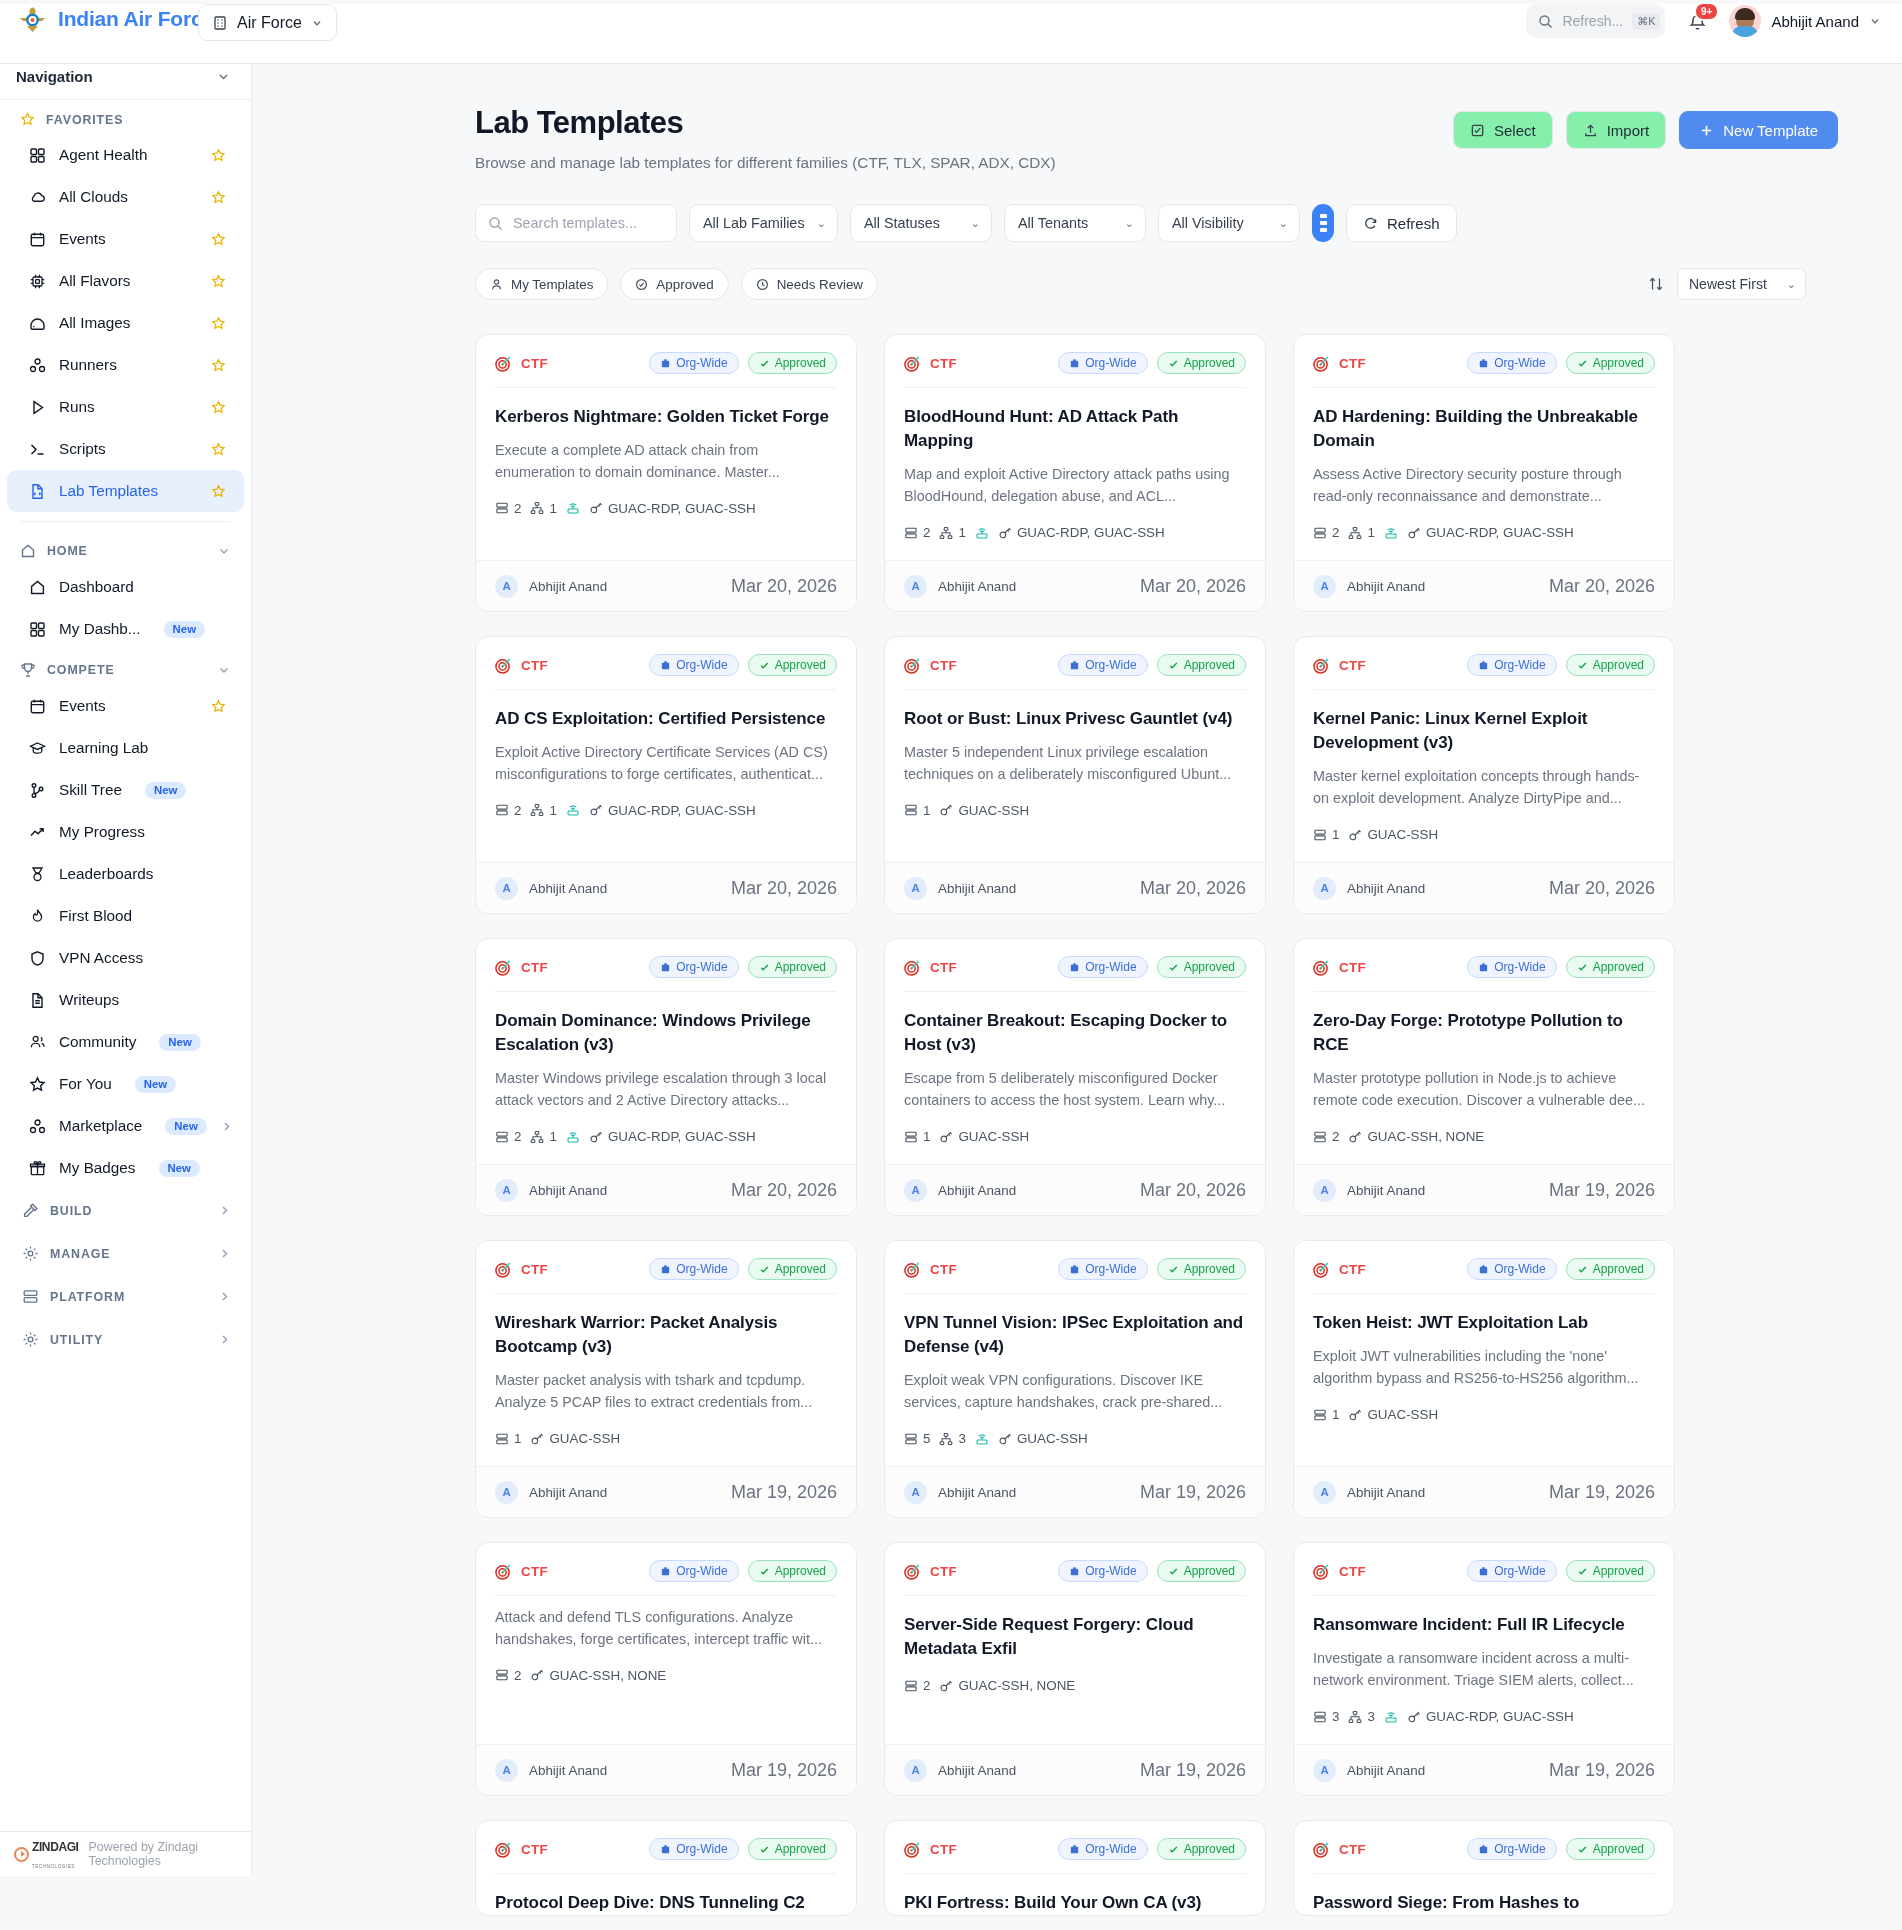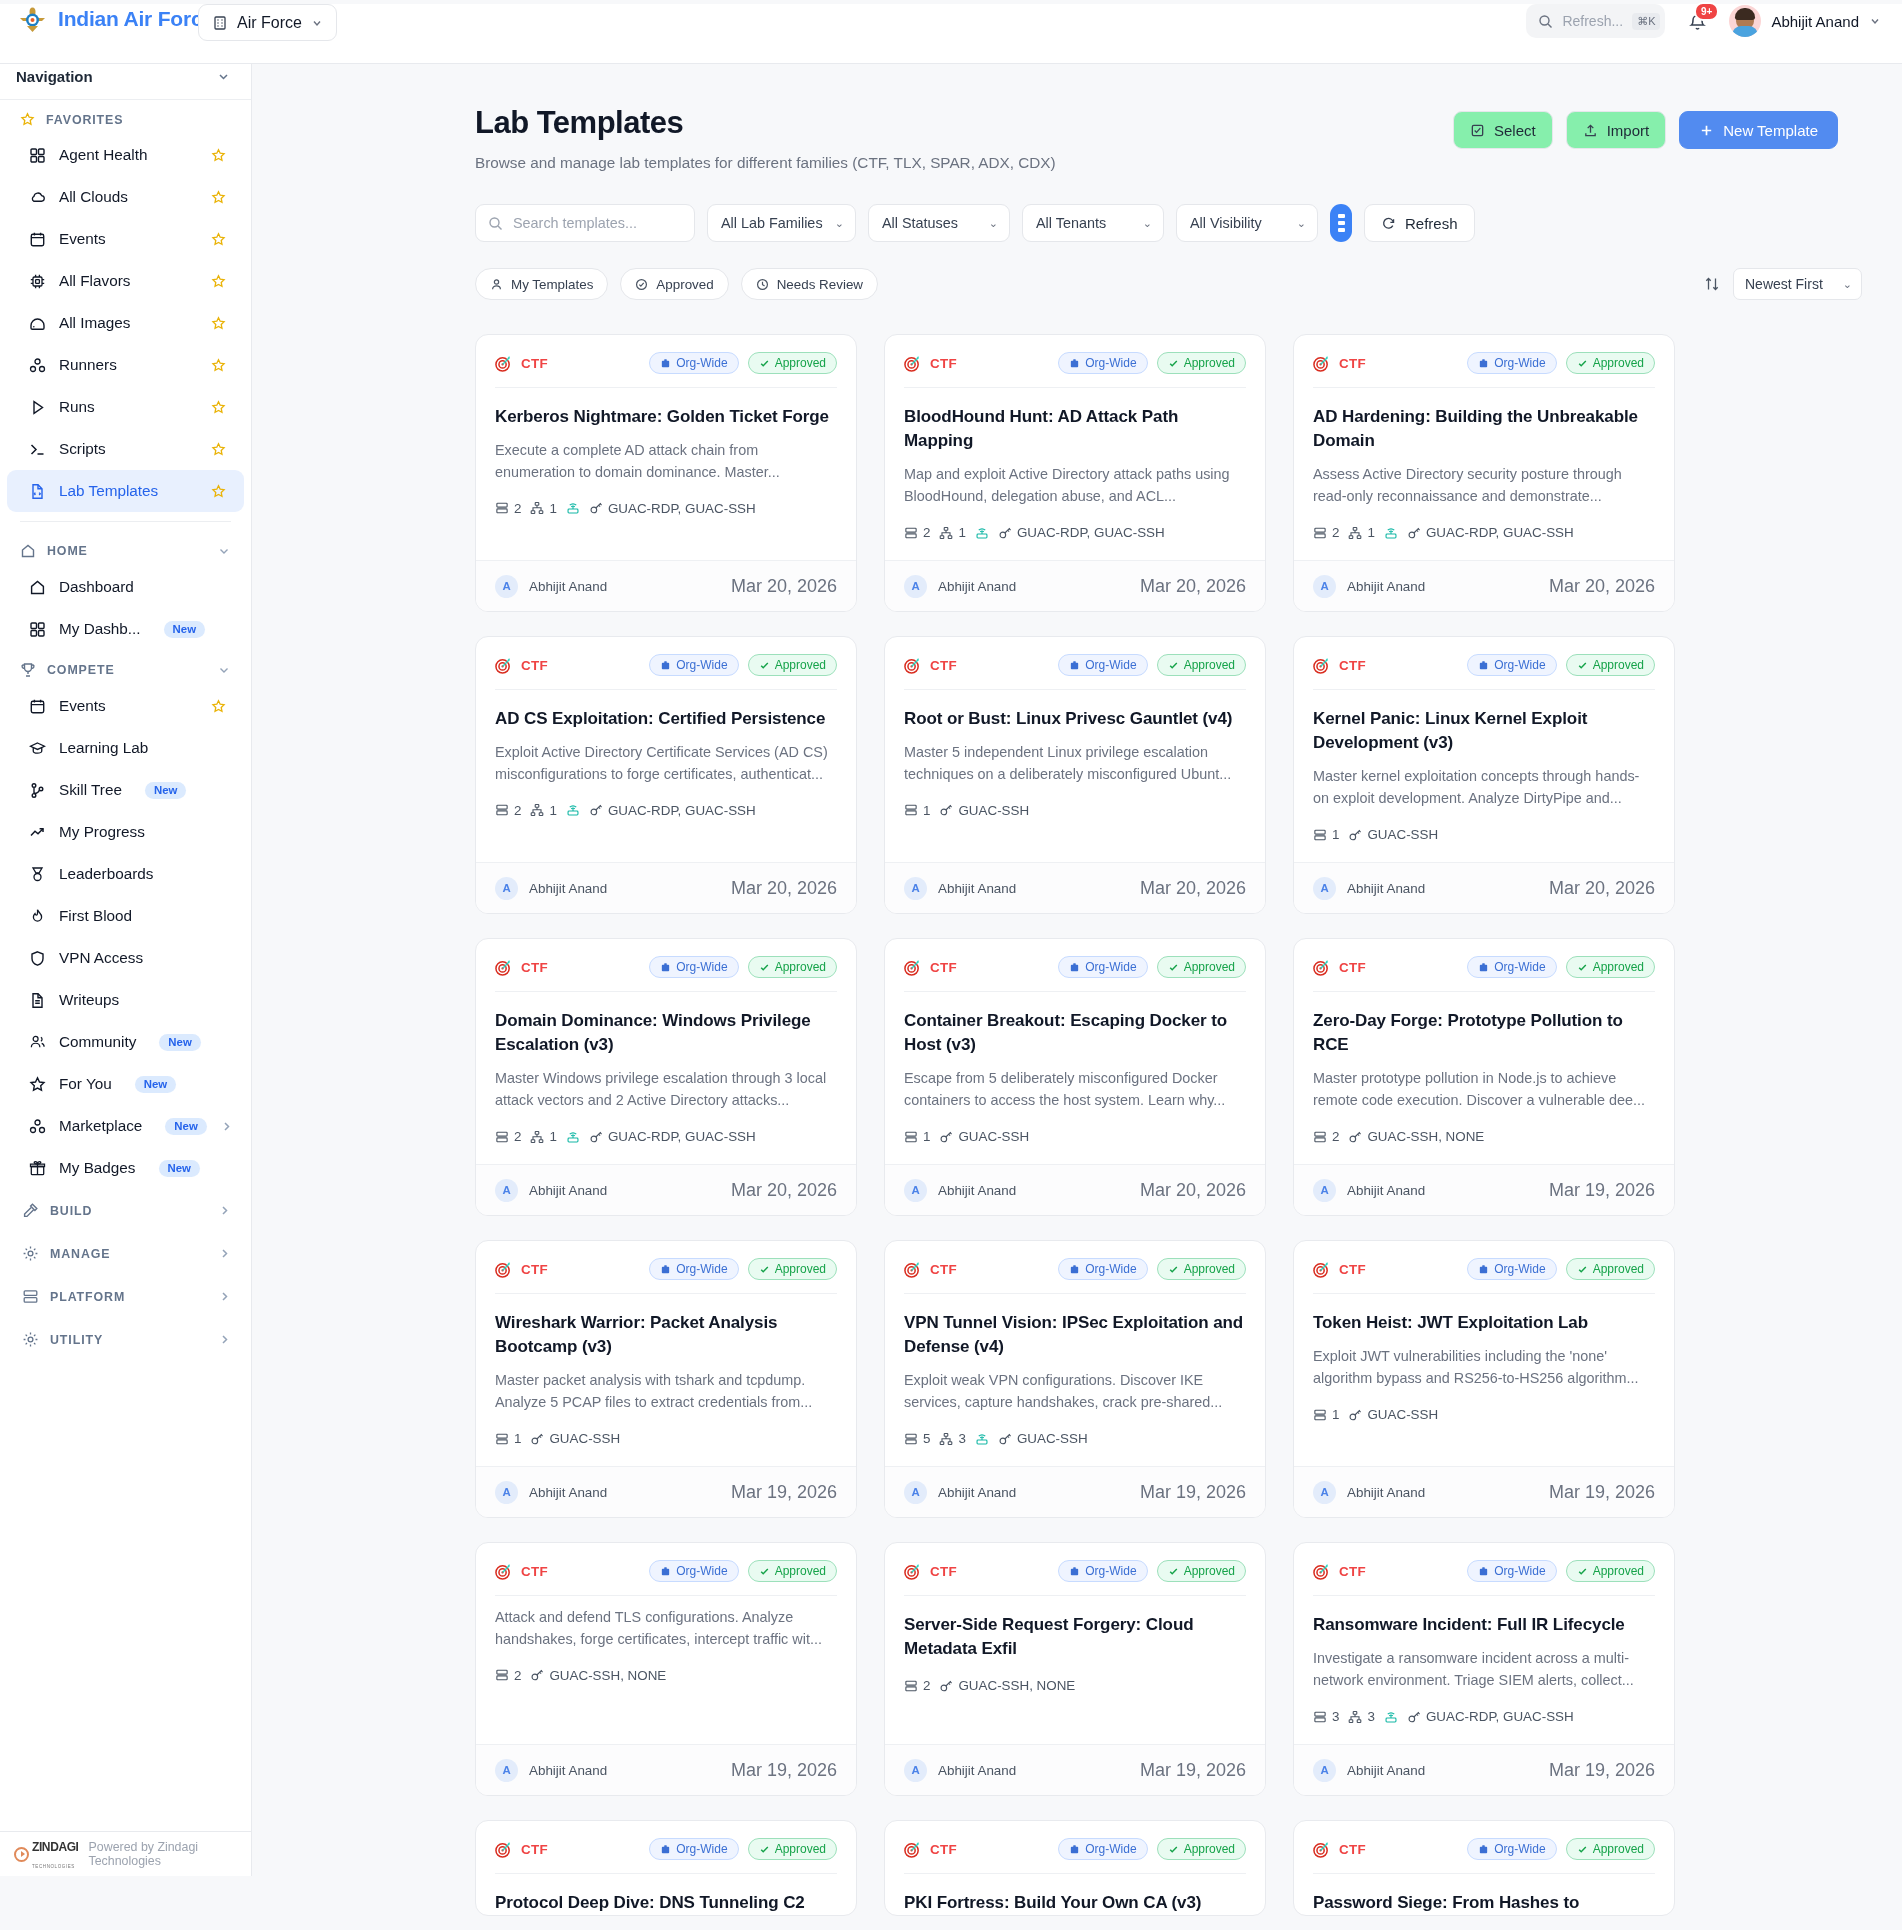--- a/index.html
+++ b/index.html
@@ -53,29 +53,29 @@
   .main{position:absolute;top:54px;left:252px;width:1650px;height:1876px;overflow:hidden}
   .page-head{padding:51px 64px 0 223px}
   .ph-row{display:flex;align-items:flex-start}
   .page-title{font-size:31px;font-weight:700;color:#111827;letter-spacing:-0.5px}
   .page-sub{font-size:15.3px;color:#6b7280;margin-top:13px}
   .head-actions{margin-left:auto;display:flex;gap:13px;padding-top:6px}
   .btn{display:flex;align-items:center;gap:9px;height:38px;padding:0 16px;border-radius:9px;border:1px solid #e5e7eb;background:#86efac;font-size:15px;color:#1f2937;cursor:pointer;white-space:nowrap}
   .btn.primary{background:#528bf0;border-color:#528bf0;color:#fff;font-weight:500;padding:0 19px}
 
   .filters{display:flex;align-items:center;gap:12px;padding:32px 64px 0 223px}
-  .searchfield{flex:none;width:220px;height:38px;border:1px solid #e5e7eb;border-radius:9px;background:#fff;display:flex;align-items:center;gap:10px;padding:0 12px;cursor:text}
+  .searchfield{flex:none;width:202px;height:38px;border:1px solid #e5e7eb;border-radius:9px;background:#fff;display:flex;align-items:center;gap:10px;padding:0 12px;cursor:text}
   .searchfield .ph{font-size:14.4px;color:#9ca3af}
   .sel{position:relative;height:38px;border:1px solid #e5e7eb;border-radius:9px;background:#fff;display:flex;align-items:center;padding:0 30px 0 13px;font-size:14.4px;color:#374151;cursor:pointer;white-space:nowrap}
   .sel .cv{position:absolute;right:11px;top:50%;transform:translateY(-50%);color:#6b7280;font-size:11px}
   .w-lab{width:149px}.w-sta{width:142px}.w-ten{width:142px}.w-vis{width:142px}
   .viewtoggle{width:22px;height:38px;border-radius:11px;background:#3b82f6;display:flex;flex-direction:column;align-items:center;justify-content:center;gap:3px;cursor:pointer;flex:none}
   .viewtoggle i{width:7px;height:4px;background:#fff;border-radius:1px;display:block}
 
-  .chiprow{display:flex;align-items:flex-end;gap:12px;padding:26px 40px 0 223px}
+  .chiprow{display:flex;align-items:flex-end;gap:12px;padding:26px 96px 0 223px}
   .chip{display:flex;align-items:center;gap:8px;height:32px;padding:0 14px;border-radius:17px;border:1px solid #e5e7eb;background:#fff;font-size:13.4px;color:#374151;cursor:pointer;white-space:nowrap}
   .sortwrap{margin-left:auto;display:flex;align-items:center;gap:13px}
   .sortsel{position:relative;height:32px;width:129px;border:1px solid #e5e7eb;border-radius:7px;background:#fff;display:flex;align-items:center;padding:0 26px 0 11px;font-size:14px;color:#374151;cursor:pointer}
   .sortsel .cv{position:absolute;right:9px;top:50%;transform:translateY(-50%);color:#6b7280;font-size:11px}
 
   
   .grid{display:grid;grid-template-columns:repeat(3,382px);gap:24px 27px;padding:34px 64px 0 223px}
   .card{background:#fff;border:1px solid #e8eaee;border-radius:13px;display:flex;flex-direction:column;overflow:hidden}
   .card-body{padding:17px 19px 0 19px;flex:1}
   .card-top{display:flex;align-items:center;padding-bottom:13px;border-bottom:1px solid #eef0f3}

